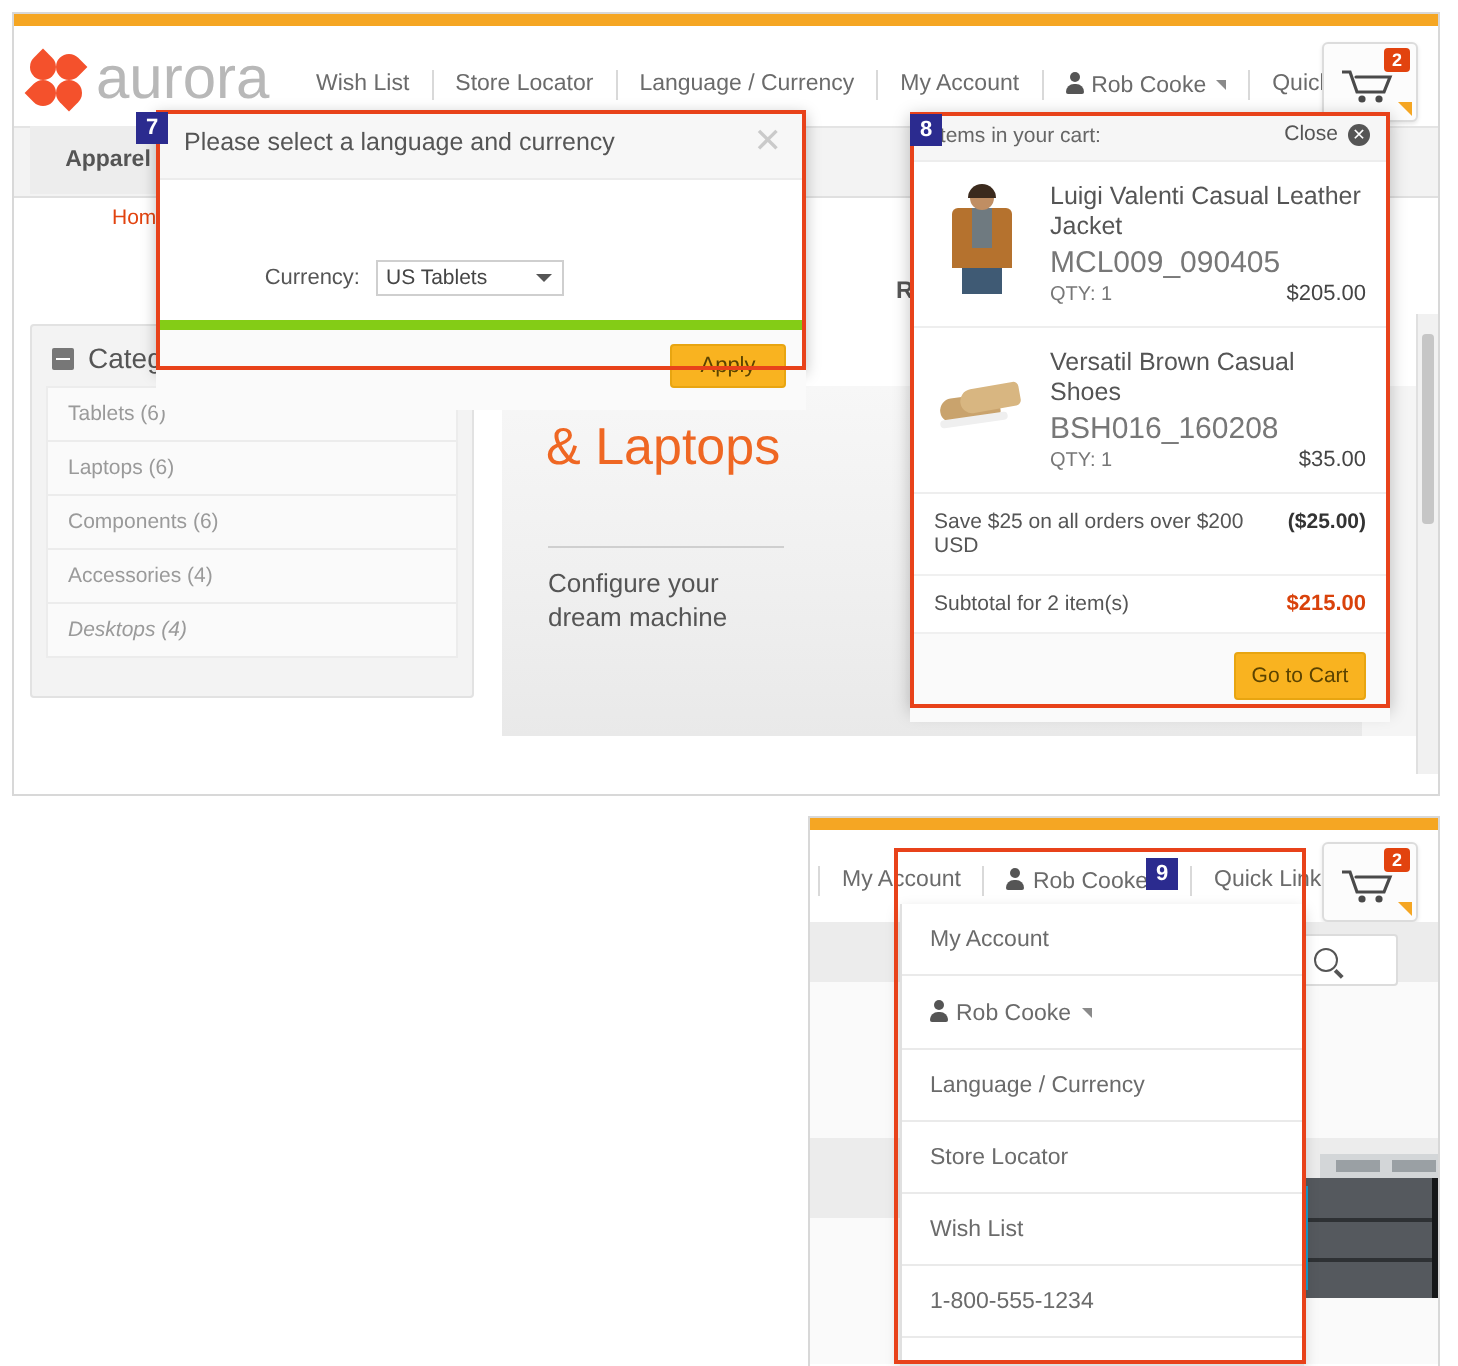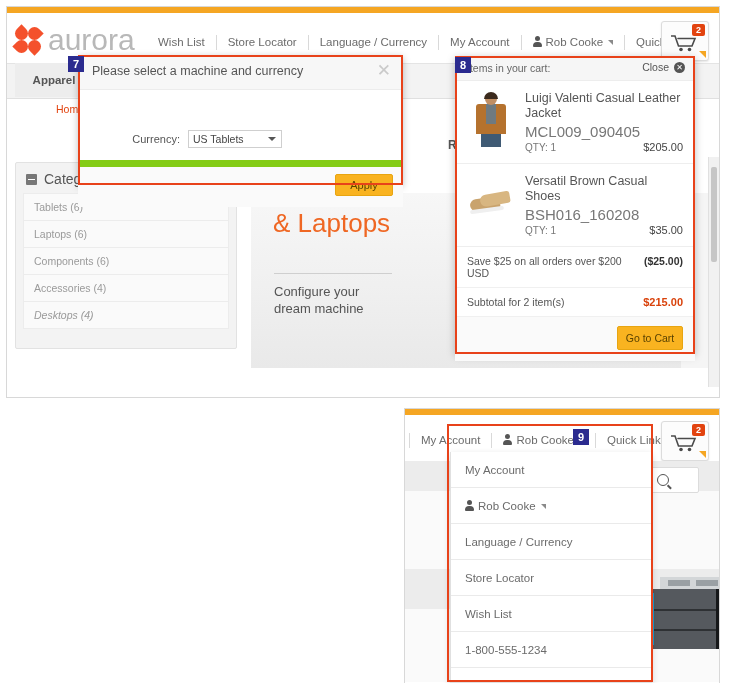--- a/index.html
+++ b/index.html
@@ -67,21 +67,21 @@
   .dlg{position:absolute;background:#fff;box-shadow:0 2px 7px rgba(0,0,0,.25);}
   .dlg-head{position:relative;height:34px;background:#f7f7f7;border-bottom:1px solid #ececec;}
   .dlg-title{position:absolute;left:14px;top:9px;font-size:12.5px;color:#555;}
   .dlg-x{position:absolute;right:12px;top:7px;font-size:17px;color:#cacaca;line-height:17px;}
   .dlg-body{position:relative;height:70px;}
   .frow{position:absolute;display:flex;align-items:center;}
   .flabel{font-size:11px;color:#555;width:62px;text-align:right;margin-right:8px;}
   .fsel{border:1px solid #cfcfcf;background:#fff;height:16px;font-size:10.5px;color:#444;
         display:flex;align-items:center;padding:0 4px;position:relative;}
   .fsel .cv{position:absolute;right:5px;top:6px;width:0;height:0;border-left:4px solid transparent;border-right:4px solid transparent;border-top:4px solid #555;}
-  .dlg-foot{position:relative;height:40px;background:#fafafa;border-top:7px solid #84cc16;}
+  .dlg-foot{position:relative;height:40px;background:#fafafa;border-top:5px solid #84cc16;}
   .btn-apply{position:absolute;right:10px;top:7px;width:56px;height:20px;background:#f9b320;border:1px solid #e8a511;
              border-radius:2px;font-size:11px;color:#5b4300;display:flex;align-items:center;justify-content:center;}
 
   
   .cartpanel{position:absolute;background:#fff;box-shadow:0 2px 8px rgba(0,0,0,.25);}
   .cp-head{position:relative;height:24px;background:#f6f6f6;border-bottom:1px solid #ededed;}
   .cp-head-t{position:absolute;left:12px;top:6px;font-size:10.5px;color:#666;}
   .cp-close{position:absolute;right:10px;top:5px;font-size:10.5px;color:#555;display:flex;align-items:center;}
   .cp-close .xc{display:inline-block;width:11px;height:11px;border-radius:50%;background:#555;color:#fff;font-size:8px;
                 line-height:11px;text-align:center;margin-left:5px;}
@@ -224,21 +224,21 @@
     <div class="right-strip" style="left:674px;top:186px;width:38px;height:175px;"></div>
 
     <div style="position:absolute;left:441px;top:131px;font-size:12px;font-weight:bold;color:#555;">R</div>
 
     <div class="scrollbar" style="right:0;top:150px;width:10px;height:230px;"></div>
     <div class="scrollthumb" style="right:2px;top:160px;width:6px;height:95px;"></div>
   </div>
 
   <div class="dlg" style="left:78px;top:55px;width:325px;height:130px;">
     <div class="dlg-head">
-      <div class="dlg-title">Please select a machine and currency</div>
+      <div class="dlg-title">Please select a language and currency</div>
       <div class="dlg-x">✕</div>
     </div>
     <div class="dlg-body">
       <div class="frow" style="left:40px;top:40px;">
         <span class="flabel">Currency:</span>
         <span class="fsel" style="width:84px;">
           <span>US Tablets</span>
           <span class="cv"></span>
         </span>
       </div>

